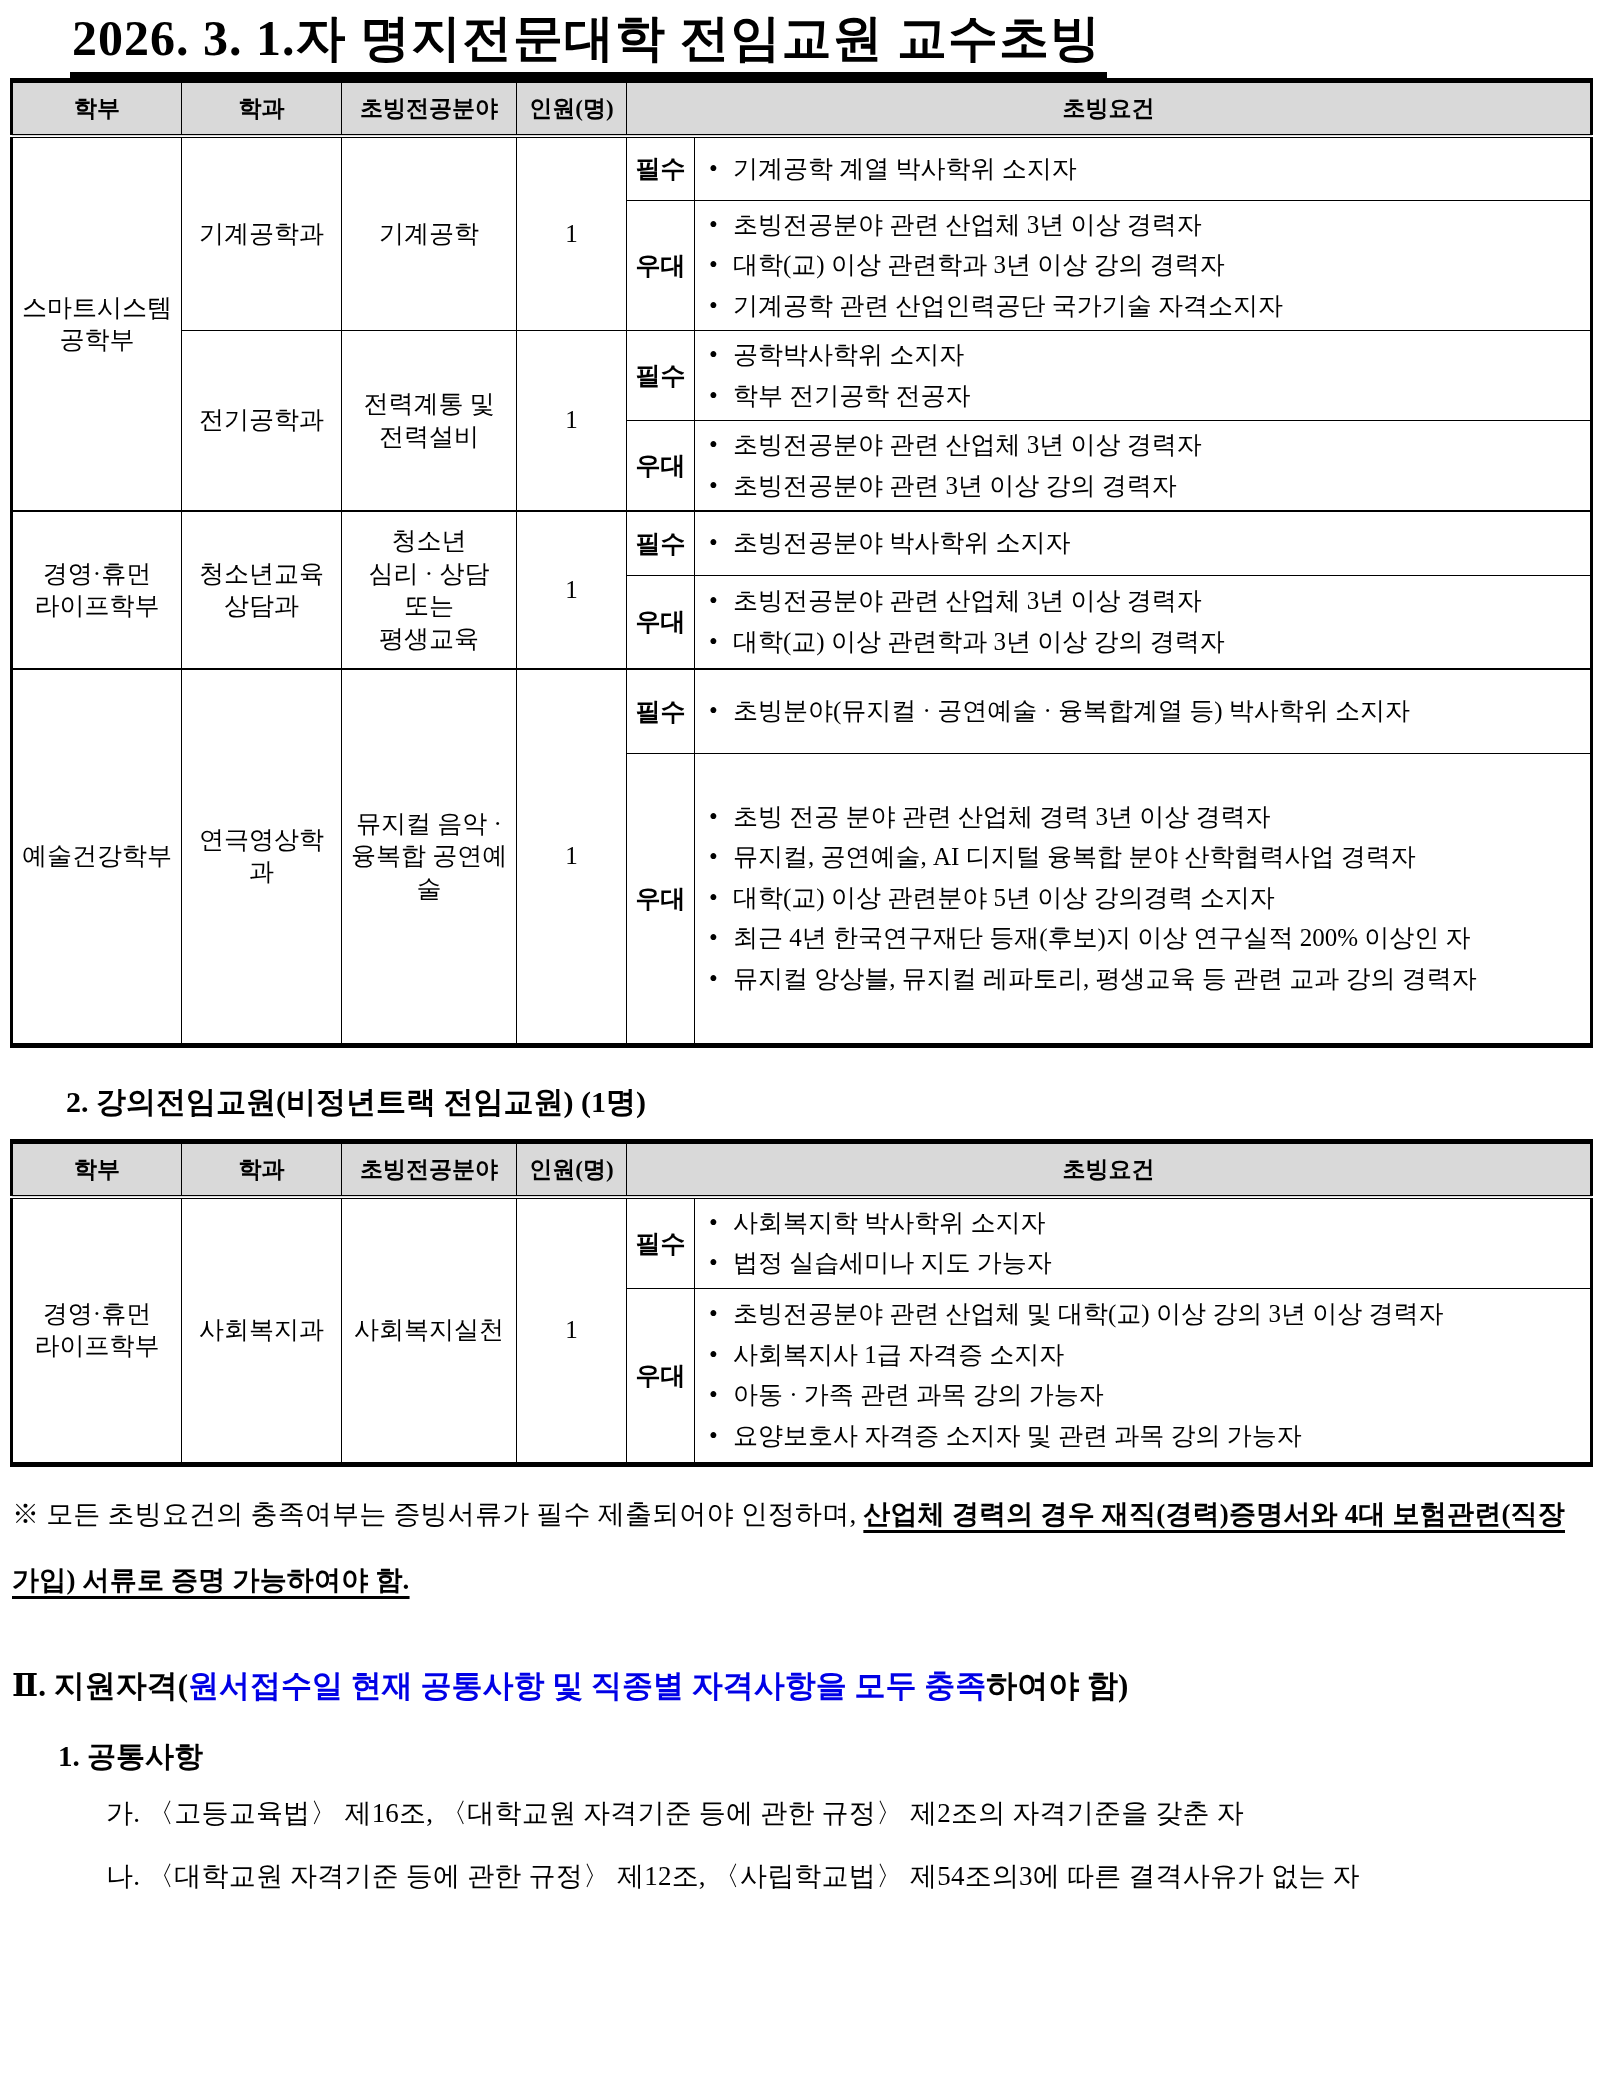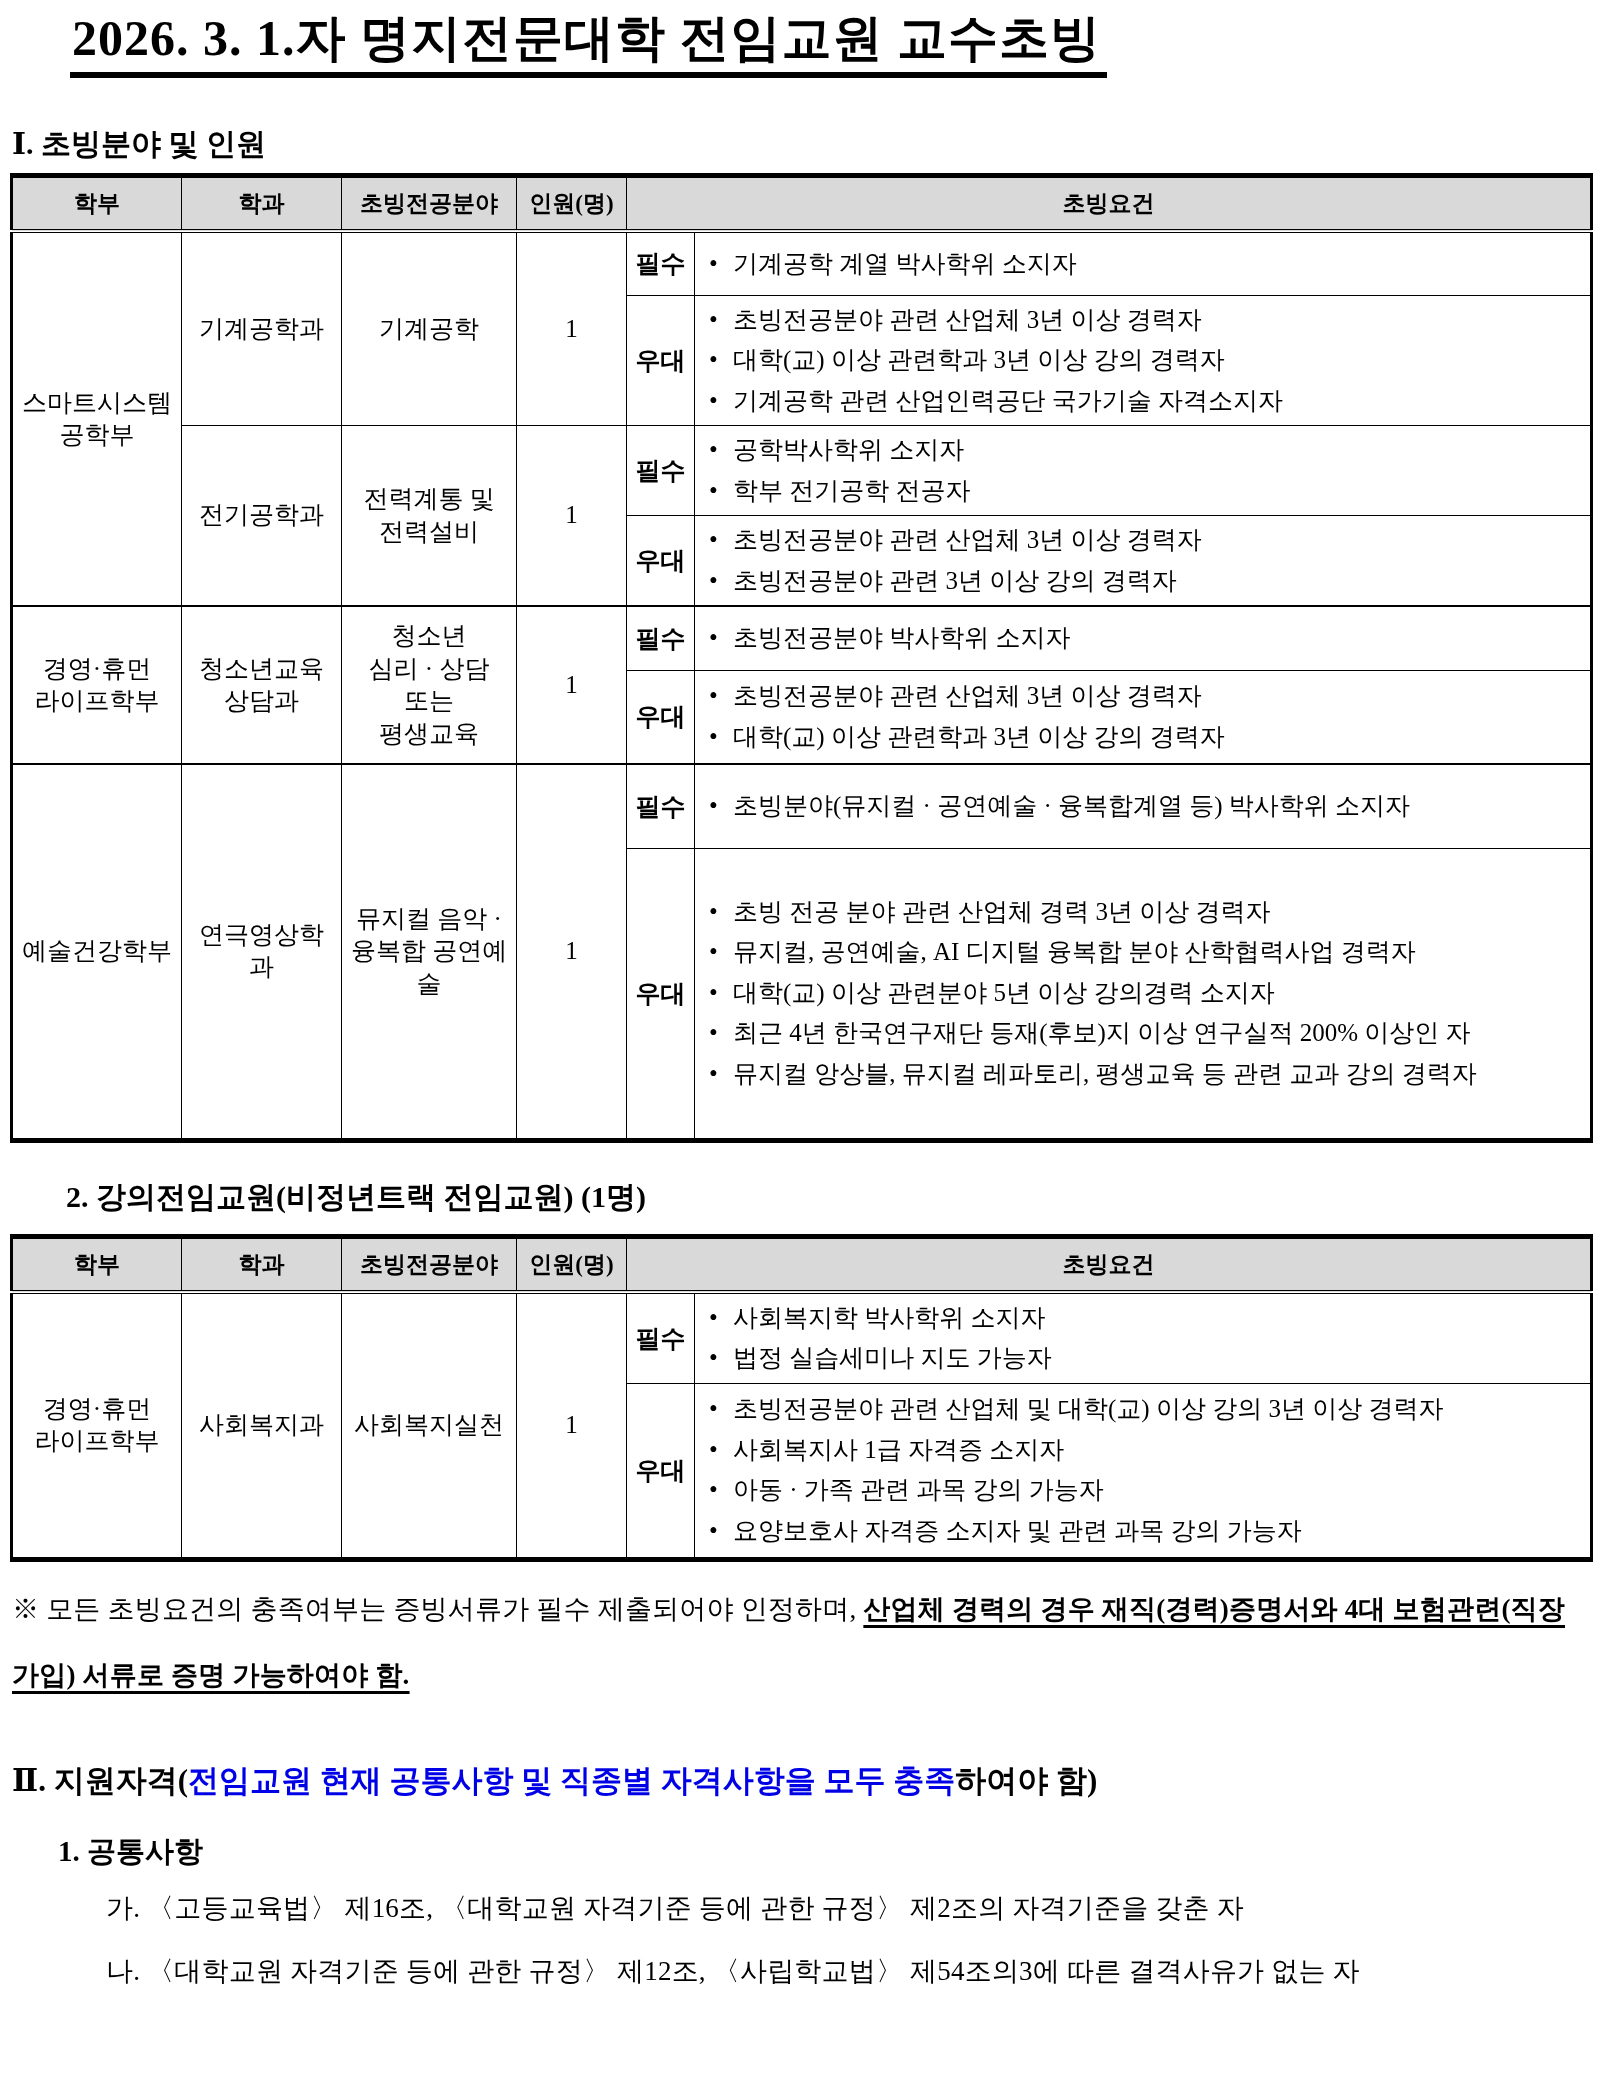--- a/index.html
+++ b/index.html
@@ -70,21 +70,20 @@
 </style>
 </head>
 <body>
 
 <div class="page">
 
   <div class="title-wrap">
     <span class="doc-title">2026. 3. 1.자 명지전문대학 전임교원 교수초빙</span>
   </div>
 
-  <div class="sec1-heading">Ⅰ. 초빙분야 및 인원</div>
 
   <table class="recruit">
     <colgroup>
       <col style="width:170px">
         <col style="width:160px">
         <col style="width:175px">
       <col style="width:110px">
         <col style="width:68px">
         <col style="width:897px">
     </colgroup>
@@ -244,20 +243,20 @@
               <li>아동 · 가족 관련 과목 강의 가능자</li>
               <li>요양보호사 자격증 소지자 및 관련 과목 강의 가능자</li>
             </ul>
         </td>
       </tr>
     </tbody>
   </table>
 
   <div class="note"><span>※ 모든 초빙요건의 충족여부는 증빙서류가 필수 제출되어야 인정하며, </span><span class="u">산업체 경력의 경우 재직(경력)증명서와 4대 보험관련(직장가입) 서류로 증명 가능하여야 함.</span></div>
 
-  <div class="sec2-heading"><span>Ⅱ. 지원자격(</span><span class="blue">전임교원 현재 공통사항 및 직종별 자격사항을 모두 충족</span><span>하여야 함)</span></div>
+  <div class="sec2-heading"><span>Ⅱ. 지원자격(</span><span class="blue">원서접수일 현재 공통사항 및 직종별 자격사항을 모두 충족</span><span>하여야 함)</span></div>
 
   <div class="sec2-sub">1. 공통사항</div>
 
   <div class="common-item">가. 〈고등교육법〉 제16조, 〈대학교원 자격기준 등에 관한 규정〉 제2조의 자격기준을 갖춘 자</div>
   <div class="common-item">나. 〈대학교원 자격기준 등에 관한 규정〉 제12조, 〈사립학교법〉 제54조의3에 따른 결격사유가 없는 자</div>
 
 </div>
 
 </body></html>

